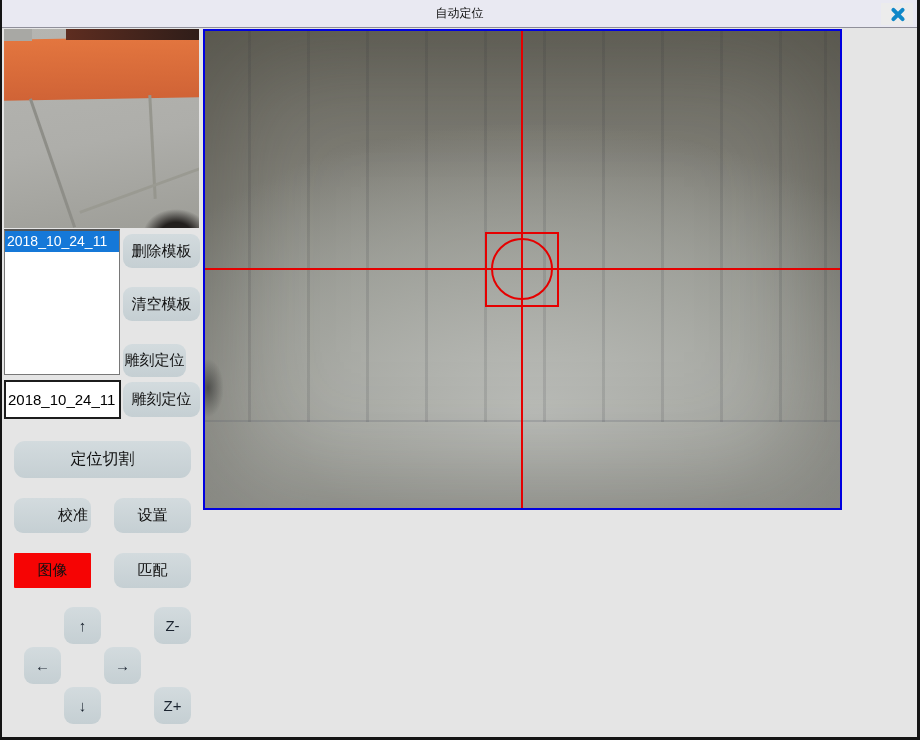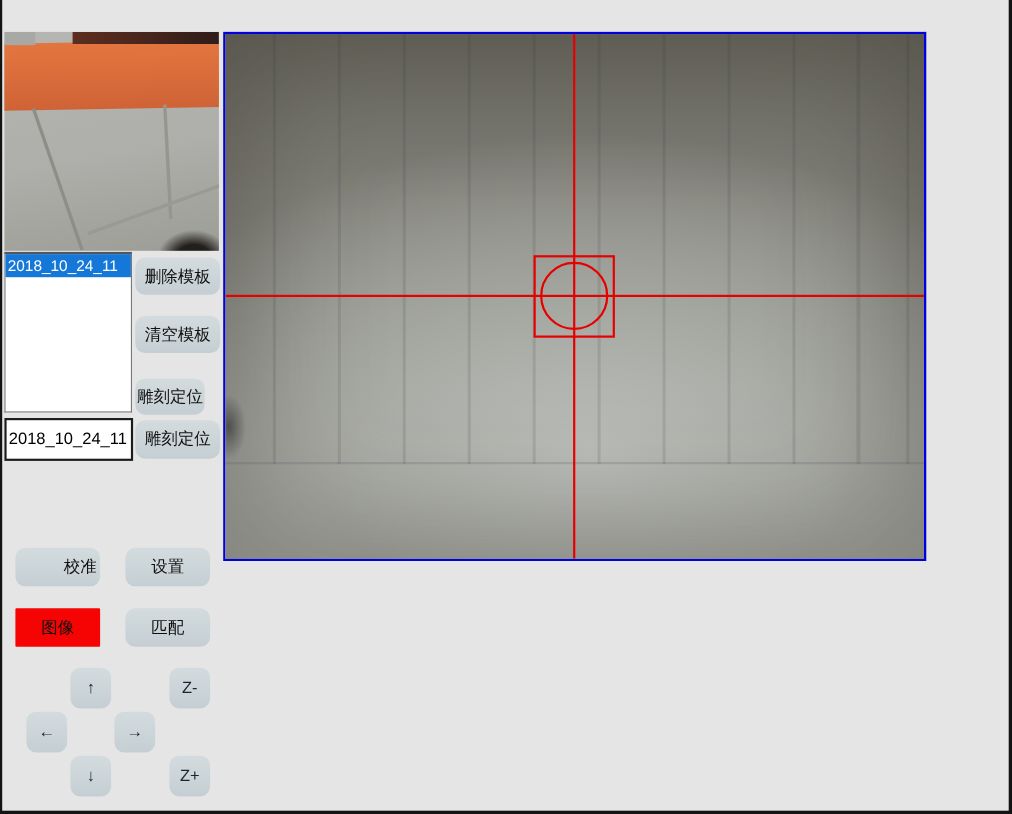--- a/index.html
+++ b/index.html
@@ -119,20 +119,26 @@
   .target-square { position:absolute; left:280px; top:201px; width:74px; height:75px;
                    border:2px solid #e60000; background:transparent; }
   .target-circle { position:absolute; left:286px; top:207px; width:62px; height:62px;
                    border:2px solid #e60000; border-radius:50%; background:transparent; }
 </style>
 </head>
 <body>
 
 <div id="win">
 
+  <div class="titlebar">
+    <span class="title">自动定位</span>
+    <div class="close-btn">
+      <span class="x-icon"></span>
+    </div>
+  </div>
 
   <div class="thumb">
     <div class="thumb-orange"></div>
     <div class="thumb-topgray"></div>
     <div class="thumb-topdark"></div>
     <div class="tile-line-a"></div>
     <div class="tile-line-b"></div>
     <div class="tile-line-c"></div>
     <div class="thumb-blob"></div>
   </div>
@@ -141,20 +147,21 @@
     <div class="list-item">2018_10_24_11</div>
   </div>
 
   <input class="name-input" type="text" value="2018_10_24_11" style="">
 
   <button class="btn btn-delete">删除模板</button>
   <button class="btn btn-clear">清空模板</button>
   <button class="btn btn-engrave">雕刻定位</button>
   <button class="btn btn-add">雕刻定位</button>
 
+  <button class="btn btn-cut">定位切割</button>
   <button class="btn btn-cal">校准</button>
   <button class="btn btn-set">设置</button>
   <button class="btn btn-img">图像</button>
   <button class="btn btn-match">匹配</button>
 
   <button class="btn jog jog-up">↑</button>
   <button class="btn jog jog-zminus">Z-</button>
   <button class="btn jog jog-left">←</button>
   <button class="btn jog jog-right">→</button>
   <button class="btn jog jog-down">↓</button>

